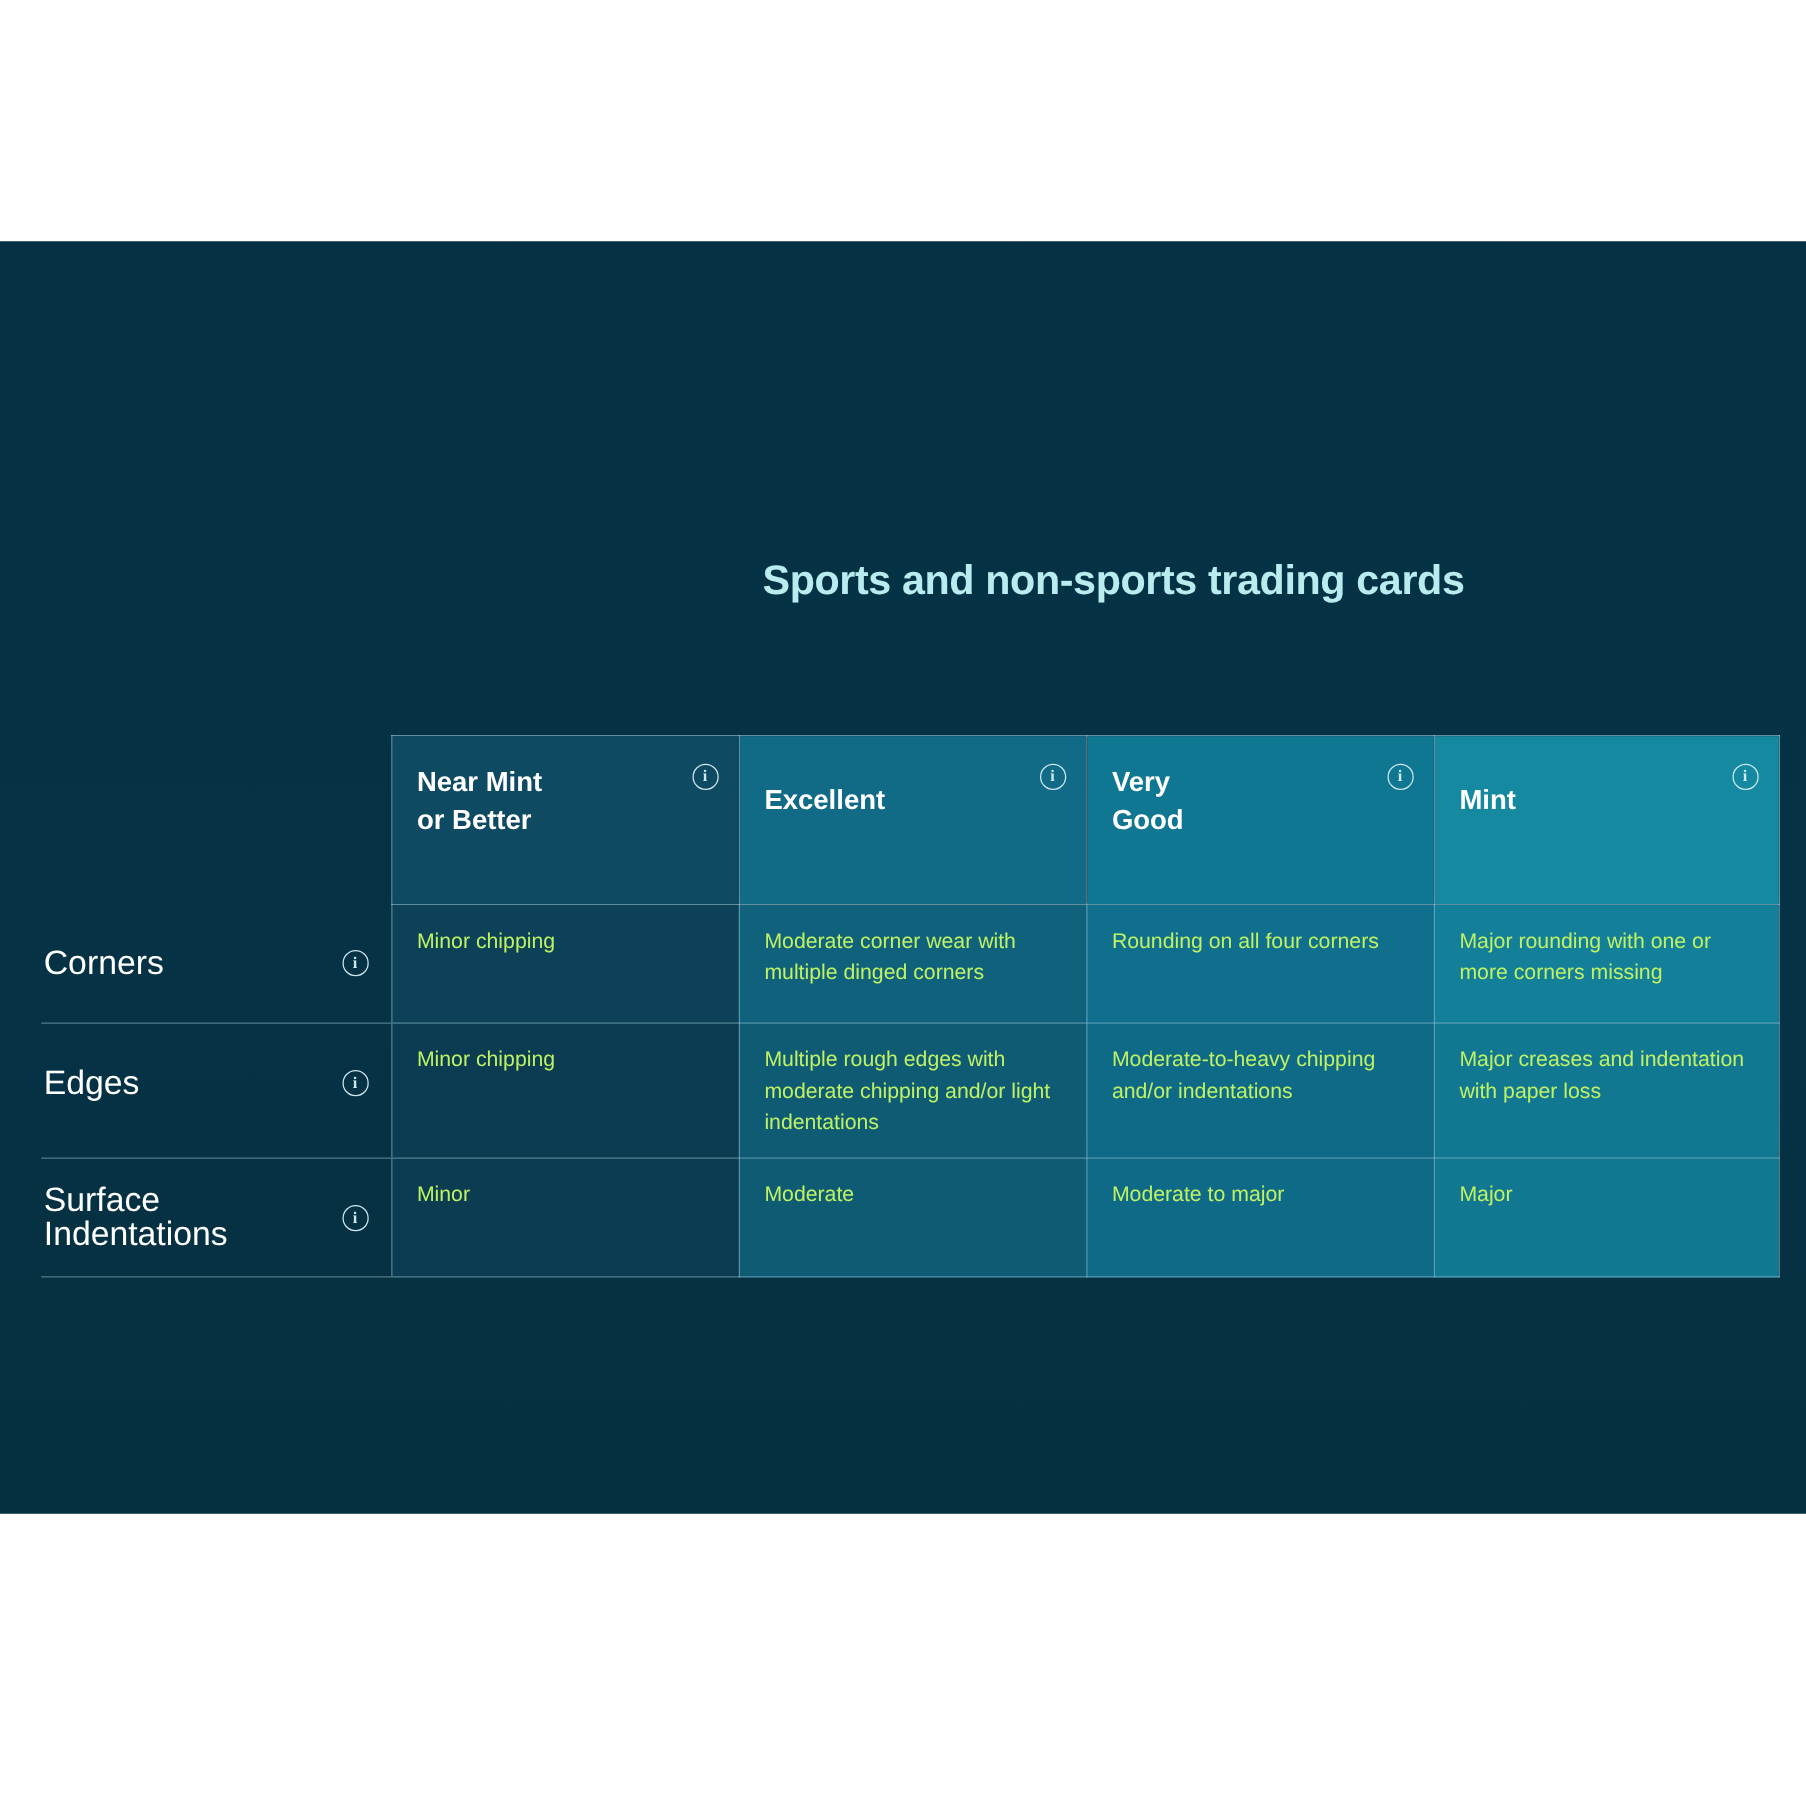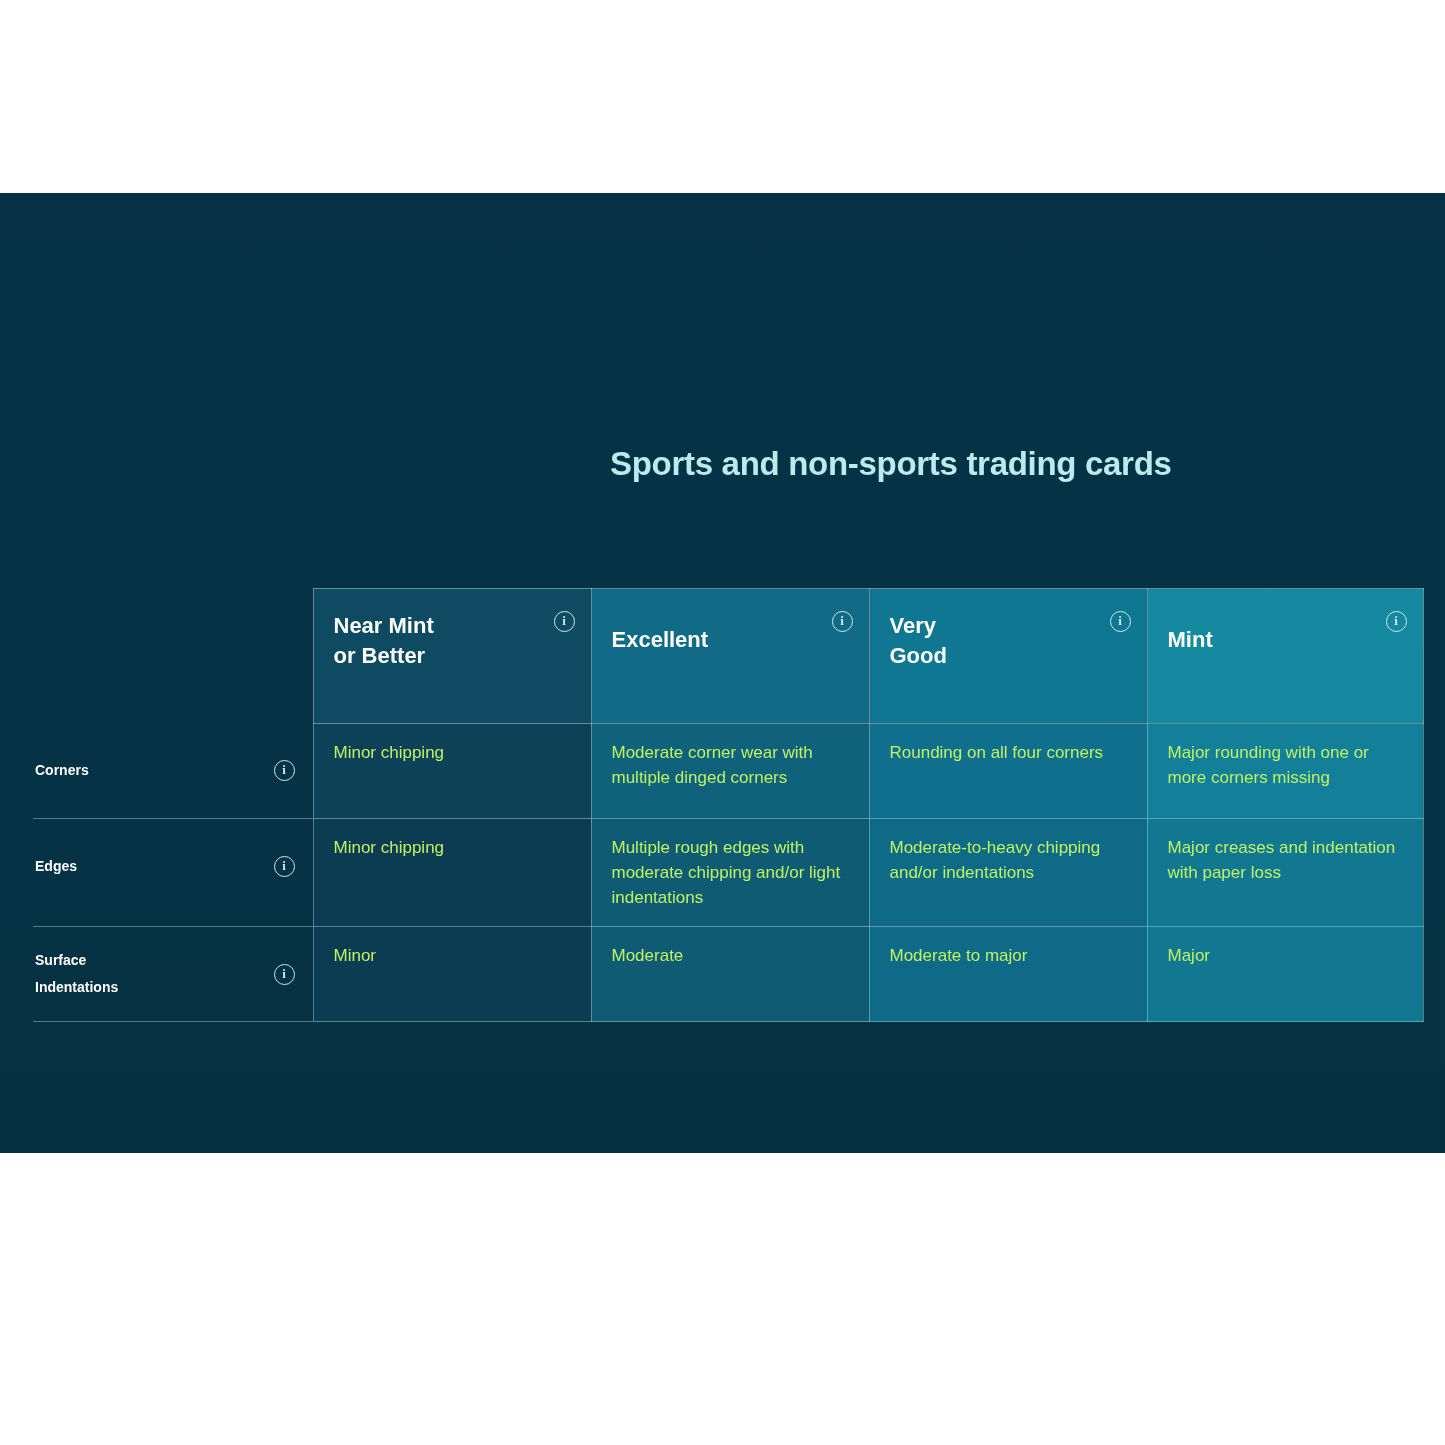--- a/index.html
+++ b/index.html
@@ -6,21 +6,21 @@
     margin: 0;
     padding: 0;
     background: #ffffff;
     width: 1445px;
     height: 1445px;
     font-family: "Liberation Sans", sans-serif;
   }
   #stage {
     position: relative;
     width: 1445px;
-    height: 1153px;
+    height: 1445px;
     background: #ffffff;
     overflow: hidden;
   }
   #panel {
     position: absolute;
     left: 0;
     top: 193px;
     width: 1445px;
     height: 1018px;
     background: #06344a;
@@ -60,22 +60,22 @@
   .rowlabel-inner {
     display: flex;
     align-items: center;
     justify-content: space-between;
     height: 100%;
     min-height: 94px;
     padding-right: 6px;
   }
   .rowlabel-text {
     color: #ffffff;
-    font-size: 14px;
-    font-weight: bold;
+    font-size: 27px;
+    font-weight: normal;
     line-height: 27px;
     padding-left: 2px;
   }
   .corner-spacer {
     border-bottom: none;
   }
   .col-head {
     position: relative;
     height: 112px;
     padding: 22px 20px 0 20px !important;

